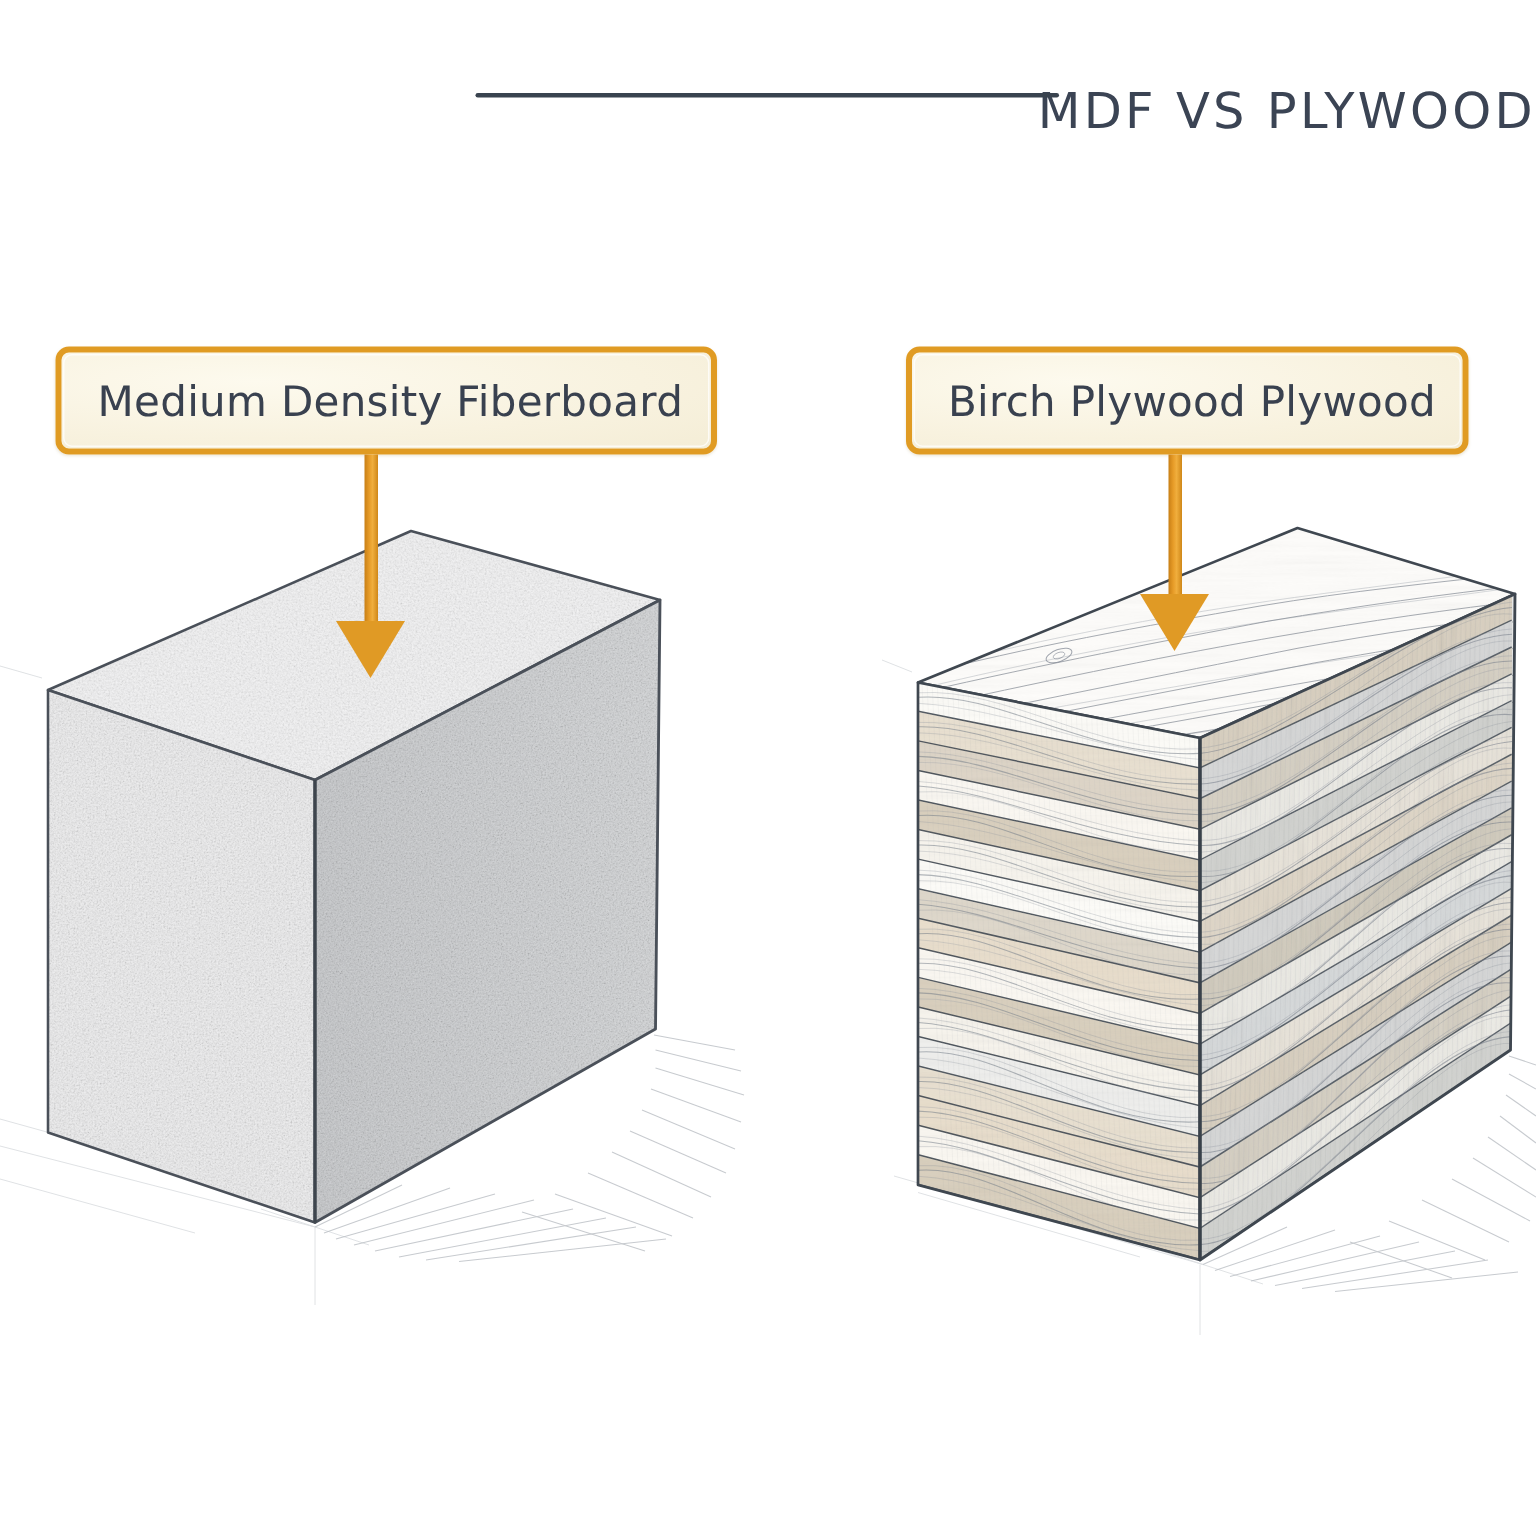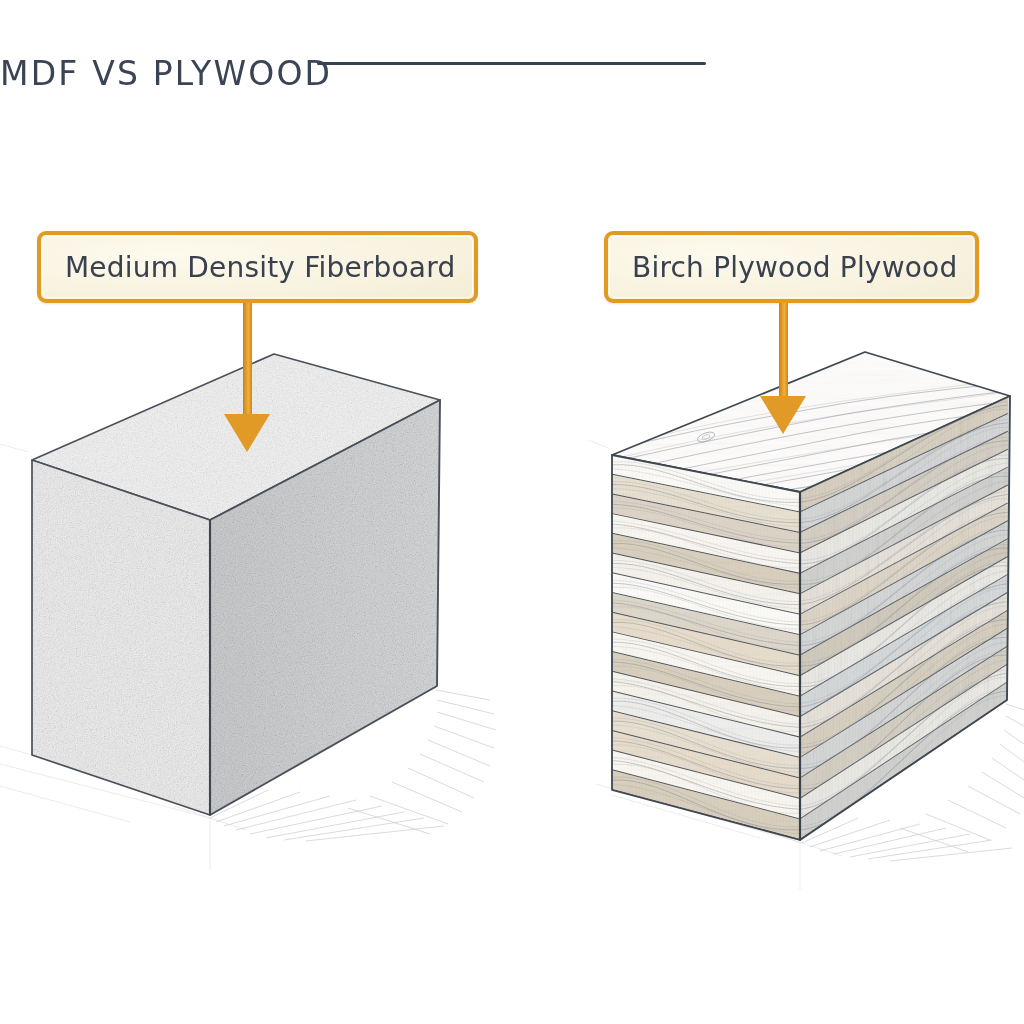--- a/index.html
+++ b/index.html
@@ -21,21 +21,21 @@
     width: 1024px;
     height: 1024px;
   }
 
   
   .title-wrap {
     position: absolute;
     left: 0;
     top: 54px;
     width: 1024px;
-    text-align: left;
+    text-align: right;
   }
   .title-text {
     display: inline-block;
     font-family: "DejaVu Sans", sans-serif;
     font-size: 33px;
     letter-spacing: 2.2px;
     color: #3b4454;
     font-weight: 400;
     white-space: nowrap;
   }

